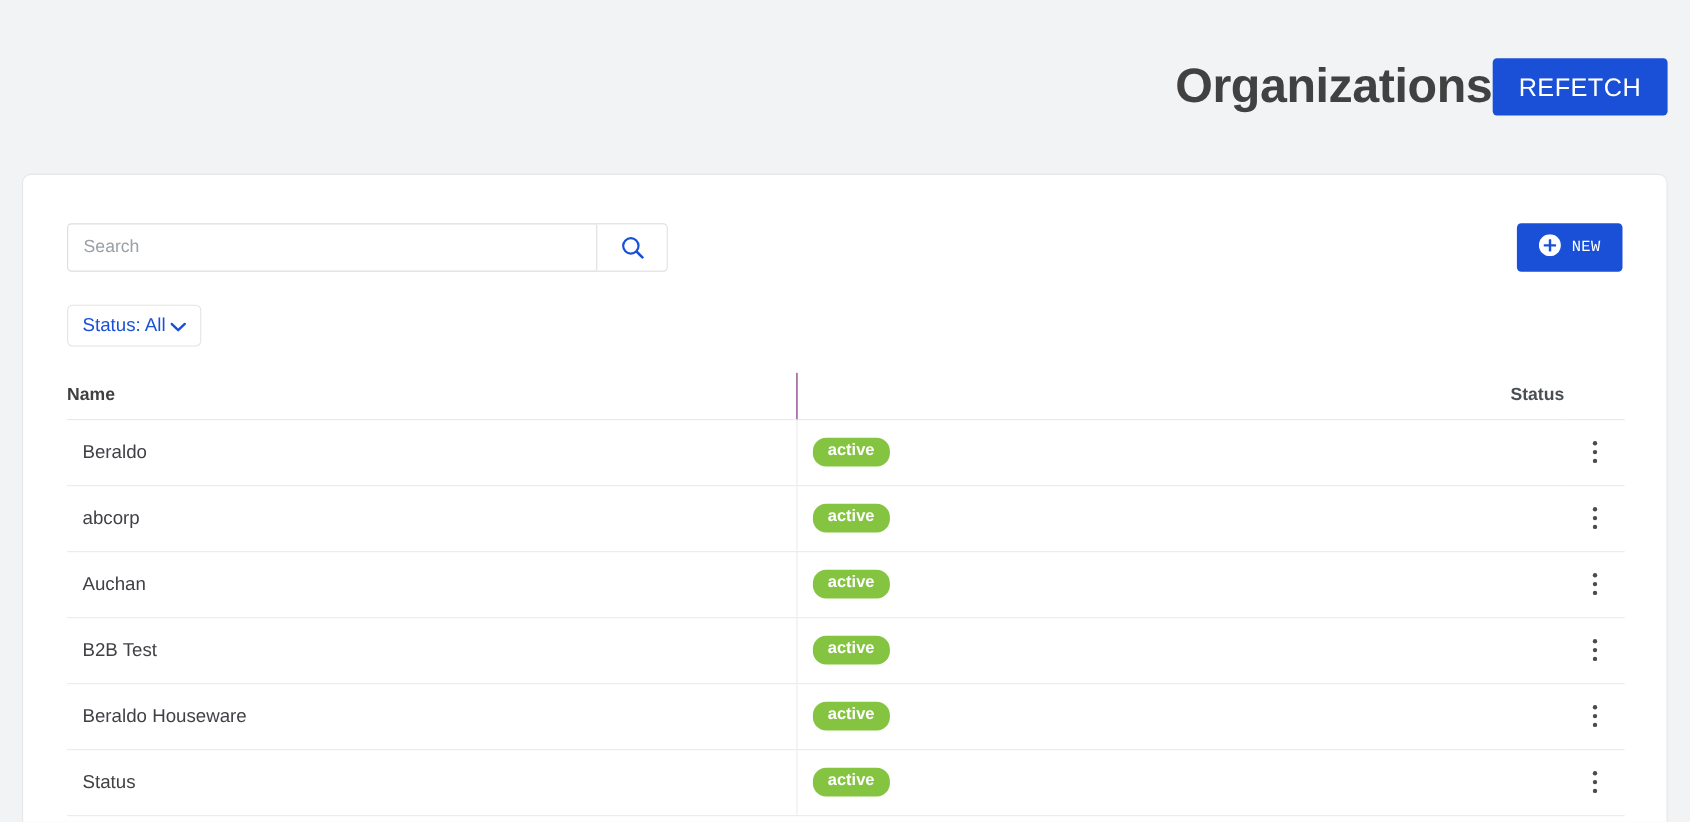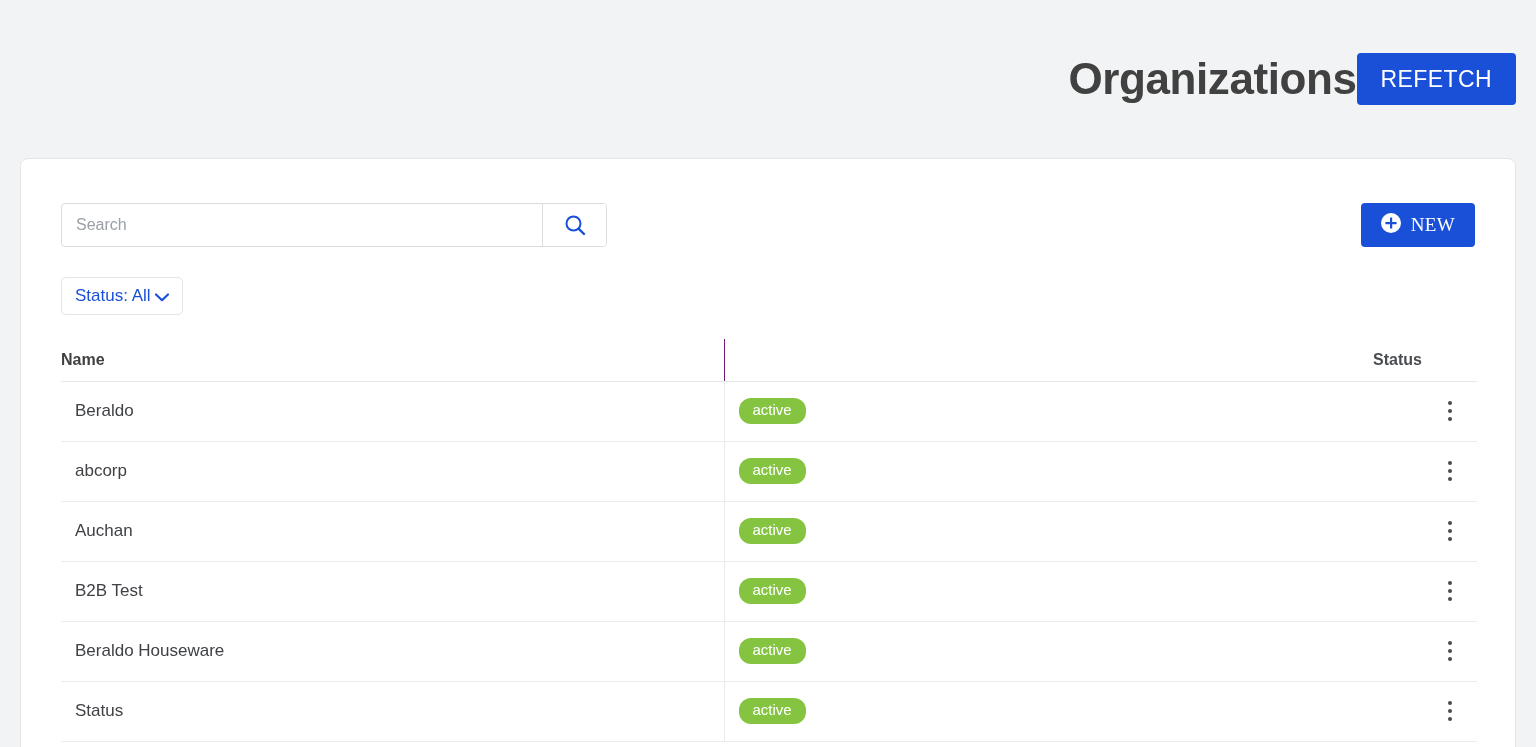--- a/index.html
+++ b/index.html
@@ -118,22 +118,22 @@
   .new-button {
     position: absolute;
     right: 40px;
     top: 44px;
     height: 44px;
     padding: 0 20px;
     background: #1a50d8;
     border: none;
     border-radius: 4px;
     color: #ffffff;
-    font-family: Liberation Serif, serif;
-    font-size: 19px;
+    font-family: Liberation Mono, monospace;
+    font-size: 14px;
     letter-spacing: 0.3px;
     display: flex;
     align-items: center;
     gap: 10px;
     cursor: pointer;
   }
   .plus-icon { display: block; }
 
   .filter-row {
     position: absolute;
@@ -207,21 +207,21 @@
     font-weight: 400;
   }
 
   td.cell-status { padding-left: 14px; }
 
   .badge {
     display: inline-block;
     background: #85c440;
     color: #ffffff;
     font-size: 15px;
-    font-weight: 400;
+    font-weight: 700;
     border-radius: 12px;
     padding: 4px 14px 5px 14px;
     line-height: 1.1;
   }
 
   td.cell-menu { text-align: center; }
 
   .menu-button {
     background: none;
     border: none;

